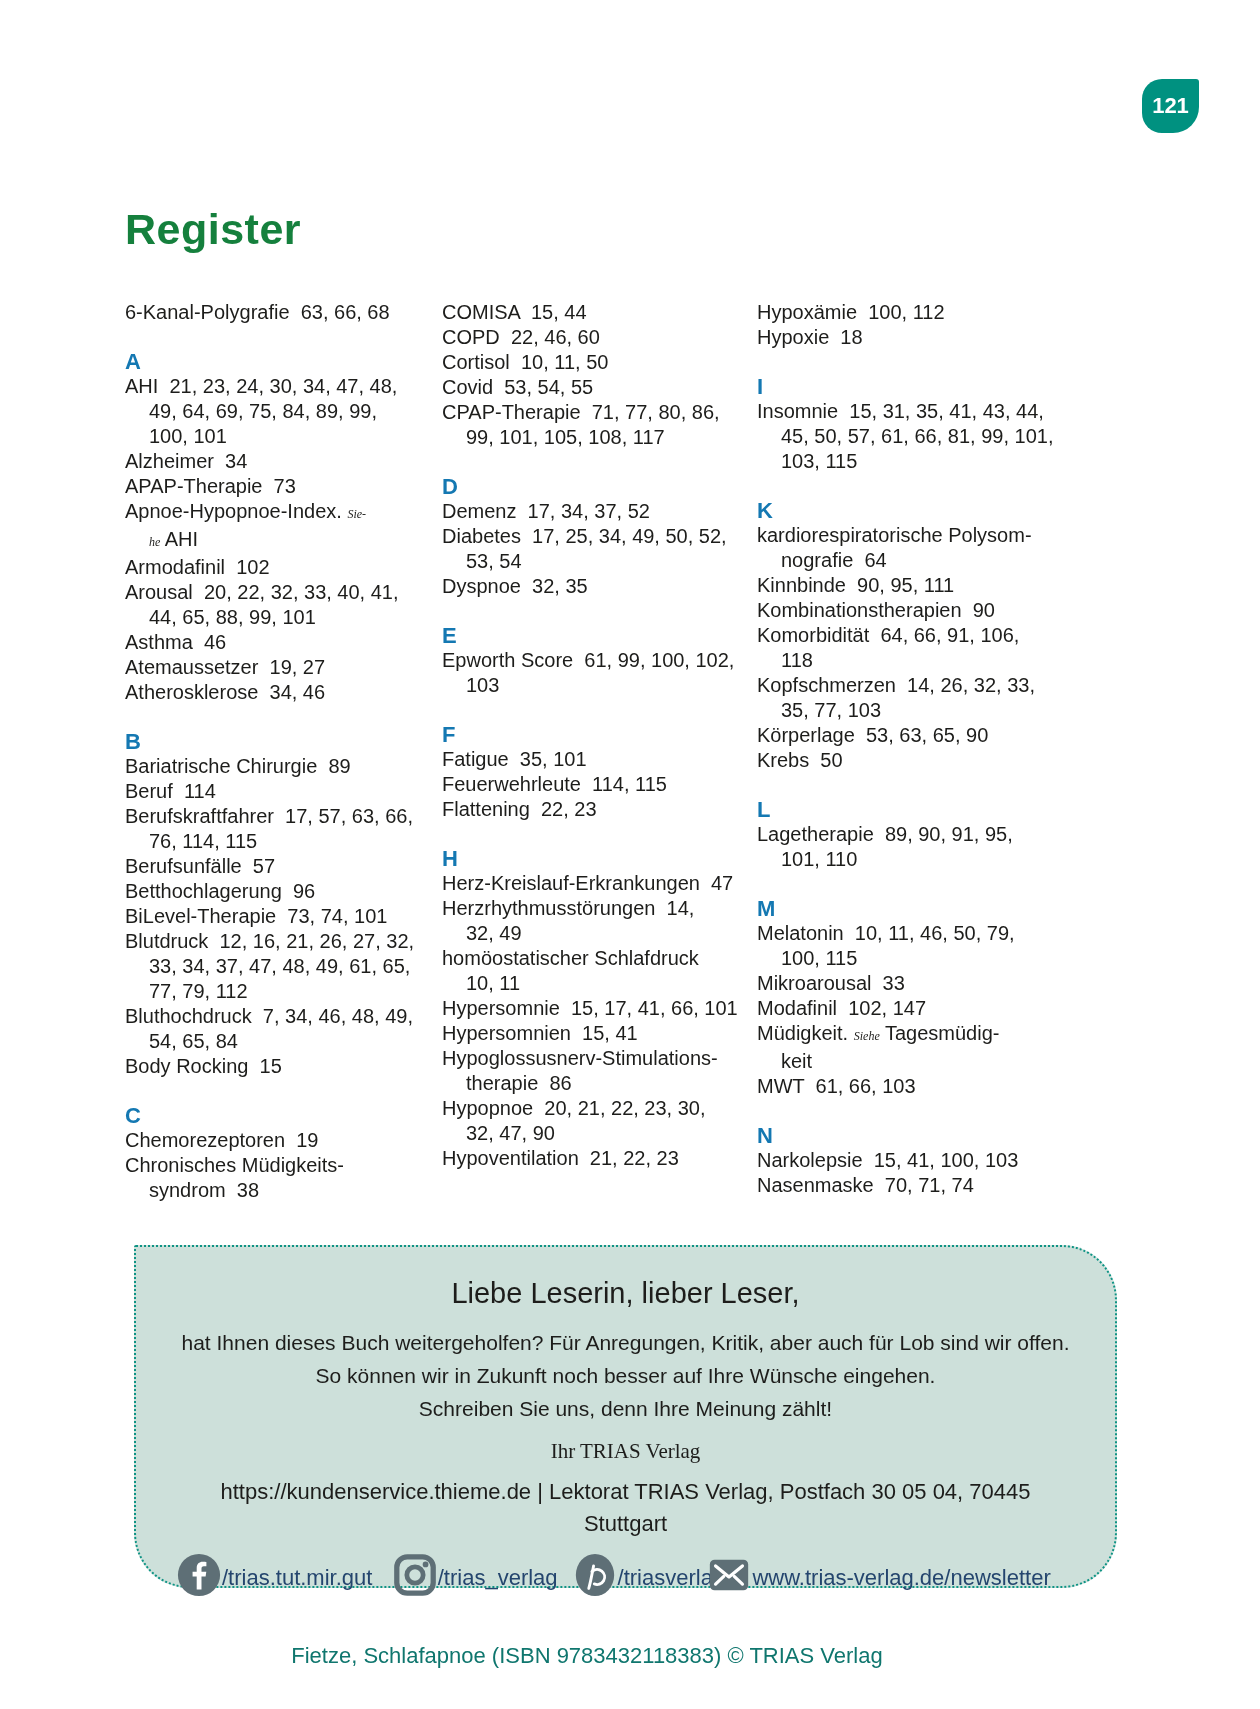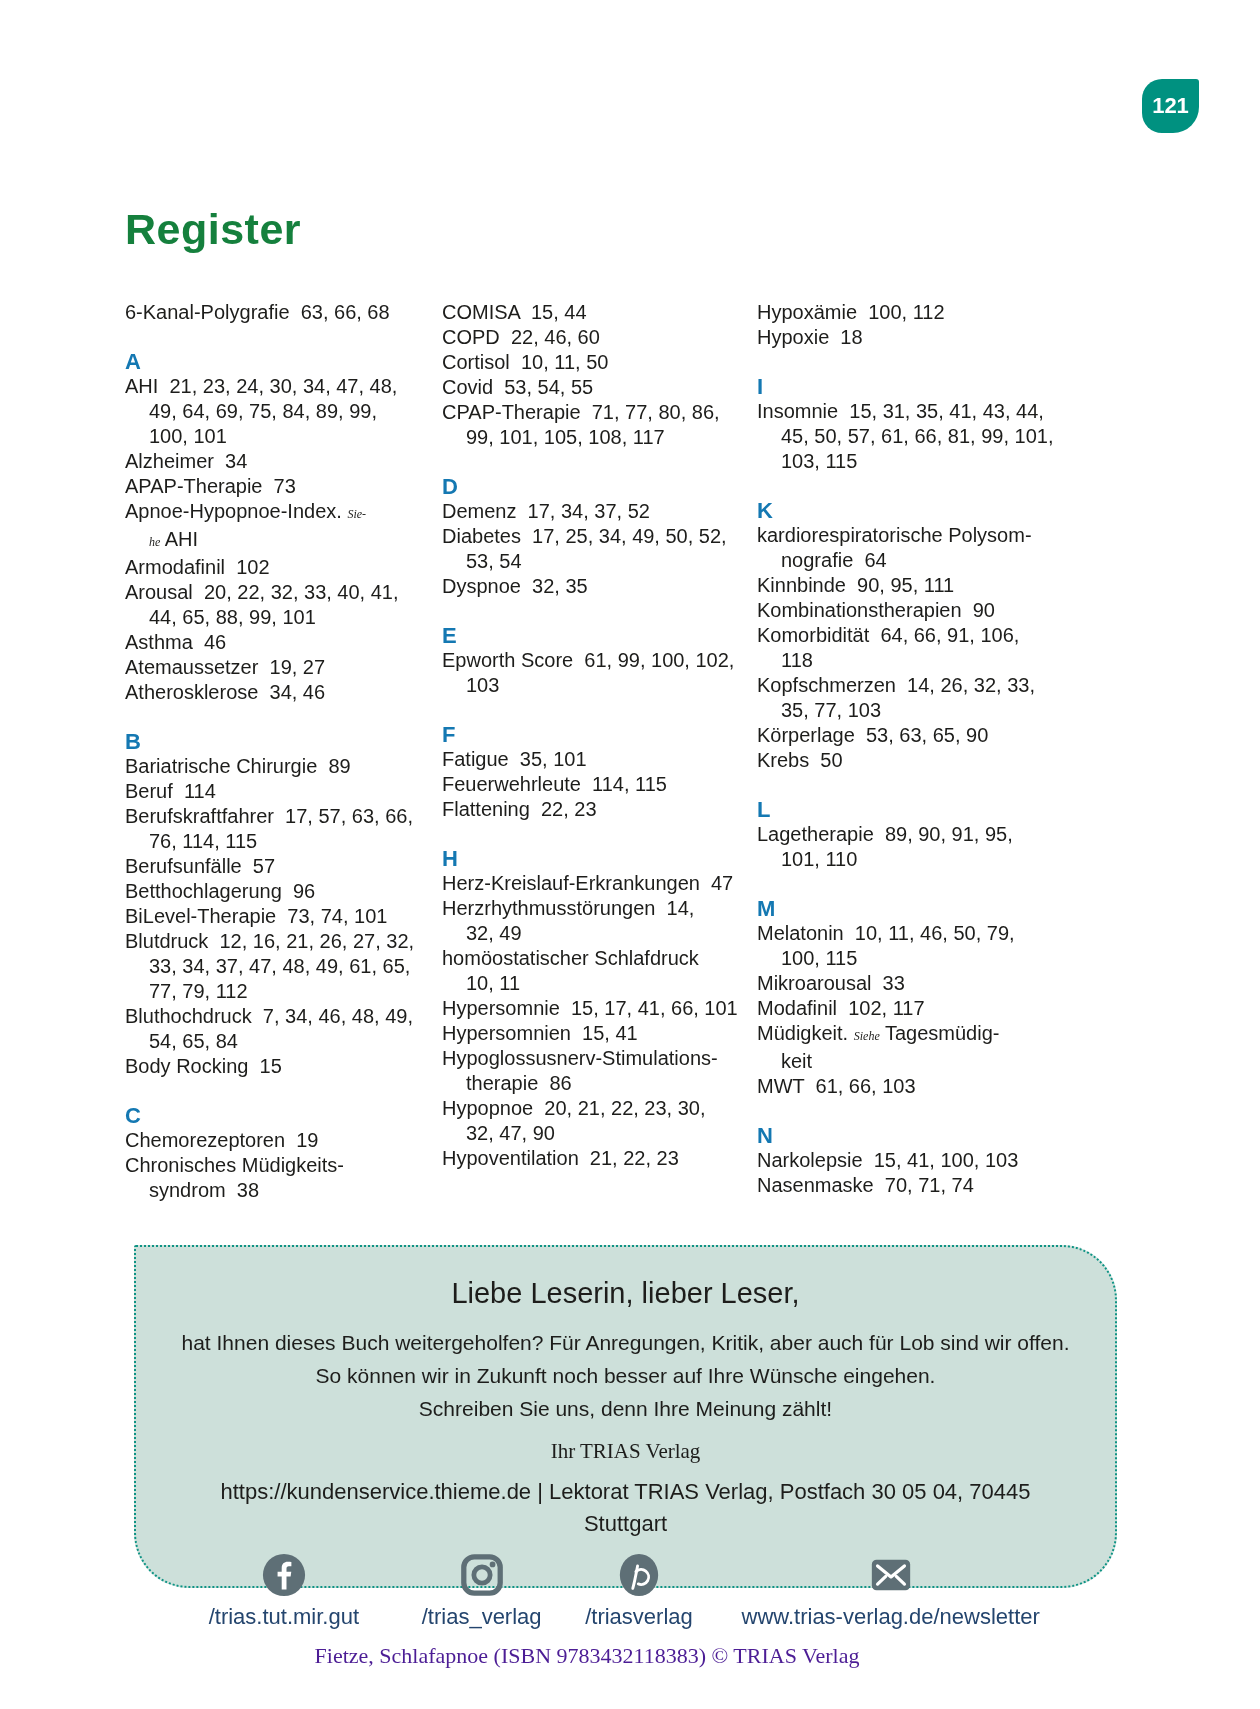--- a/index.html
+++ b/index.html
@@ -53,34 +53,34 @@
     margin:0 0 16px;font-size:29px;font-weight:500;color:#1d1d1b;
   }
   .reader-box .msg{
     margin:0 0 10px;font-size:21px;line-height:33px;white-space:pre-line;
   }
   .reader-box .signoff{margin:0 0 9px;font-size:21px;line-height:32px;font-family:Liberation Serif, serif;}
   .reader-box .contact{margin:0 0 12px;font-size:22px;line-height:32px;}
   .social-row{
     display:flex;width:100%;
   }
-  .social-item{display:flex;flex-direction:column;align-items:center;}
+  .social-item{display:flex;align-items:center;}
   .social-item.s0{width:24%;}
   .social-item.s1{width:20%;}
   .social-item.s2{width:15%;}
   .social-item.s3{width:41%;}
   .icon{width:46px;height:46px;color:#5e6f76;display:block;}
   .icon svg{width:46px;height:46px;display:block;}
   .social-label{
     margin-top:6px;font-size:22px;color:#24456e;
   }
   
   .footer{
     position:absolute;left:0;top:1643px;width:1140px;
-    text-align:center;font-size:22px;color:#4c1d95;font-family:Liberation Serif, serif;
+    text-align:center;font-size:22px;color:#0f766e;
   }
 </style>
 </head>
 <body>
 
 <div class="page">
 
   <div class="page-badge">121</div>
 
   <h1 class="title">Register</h1>
@@ -172,21 +172,21 @@
 35, 77, 103</div>
         <div class="entry">Körperlage  53, 63, 65, 90</div>
         <div class="entry">Krebs  50</div>
         <div class="letter">L</div>
         <div class="entry">Lagetherapie  89, 90, 91, 95,
 101, 110</div>
         <div class="letter">M</div>
         <div class="entry">Melatonin  10, 11, 46, 50, 79,
 100, 115</div>
         <div class="entry">Mikroarousal  33</div>
-        <div class="entry">Modafinil  102, 117</div>
+        <div class="entry">Modafinil  102, 147</div>
         <div class="entry">Müdigkeit. <i>Siehe</i> Tagesmüdig-
 keit</div>
         <div class="entry">MWT  61, 66, 103</div>
         <div class="letter">N</div>
         <div class="entry">Narkolepsie  15, 41, 100, 103</div>
         <div class="entry">Nasenmaske  70, 71, 74</div>
       </div>
     </div>
 
   <div class="reader-box">

